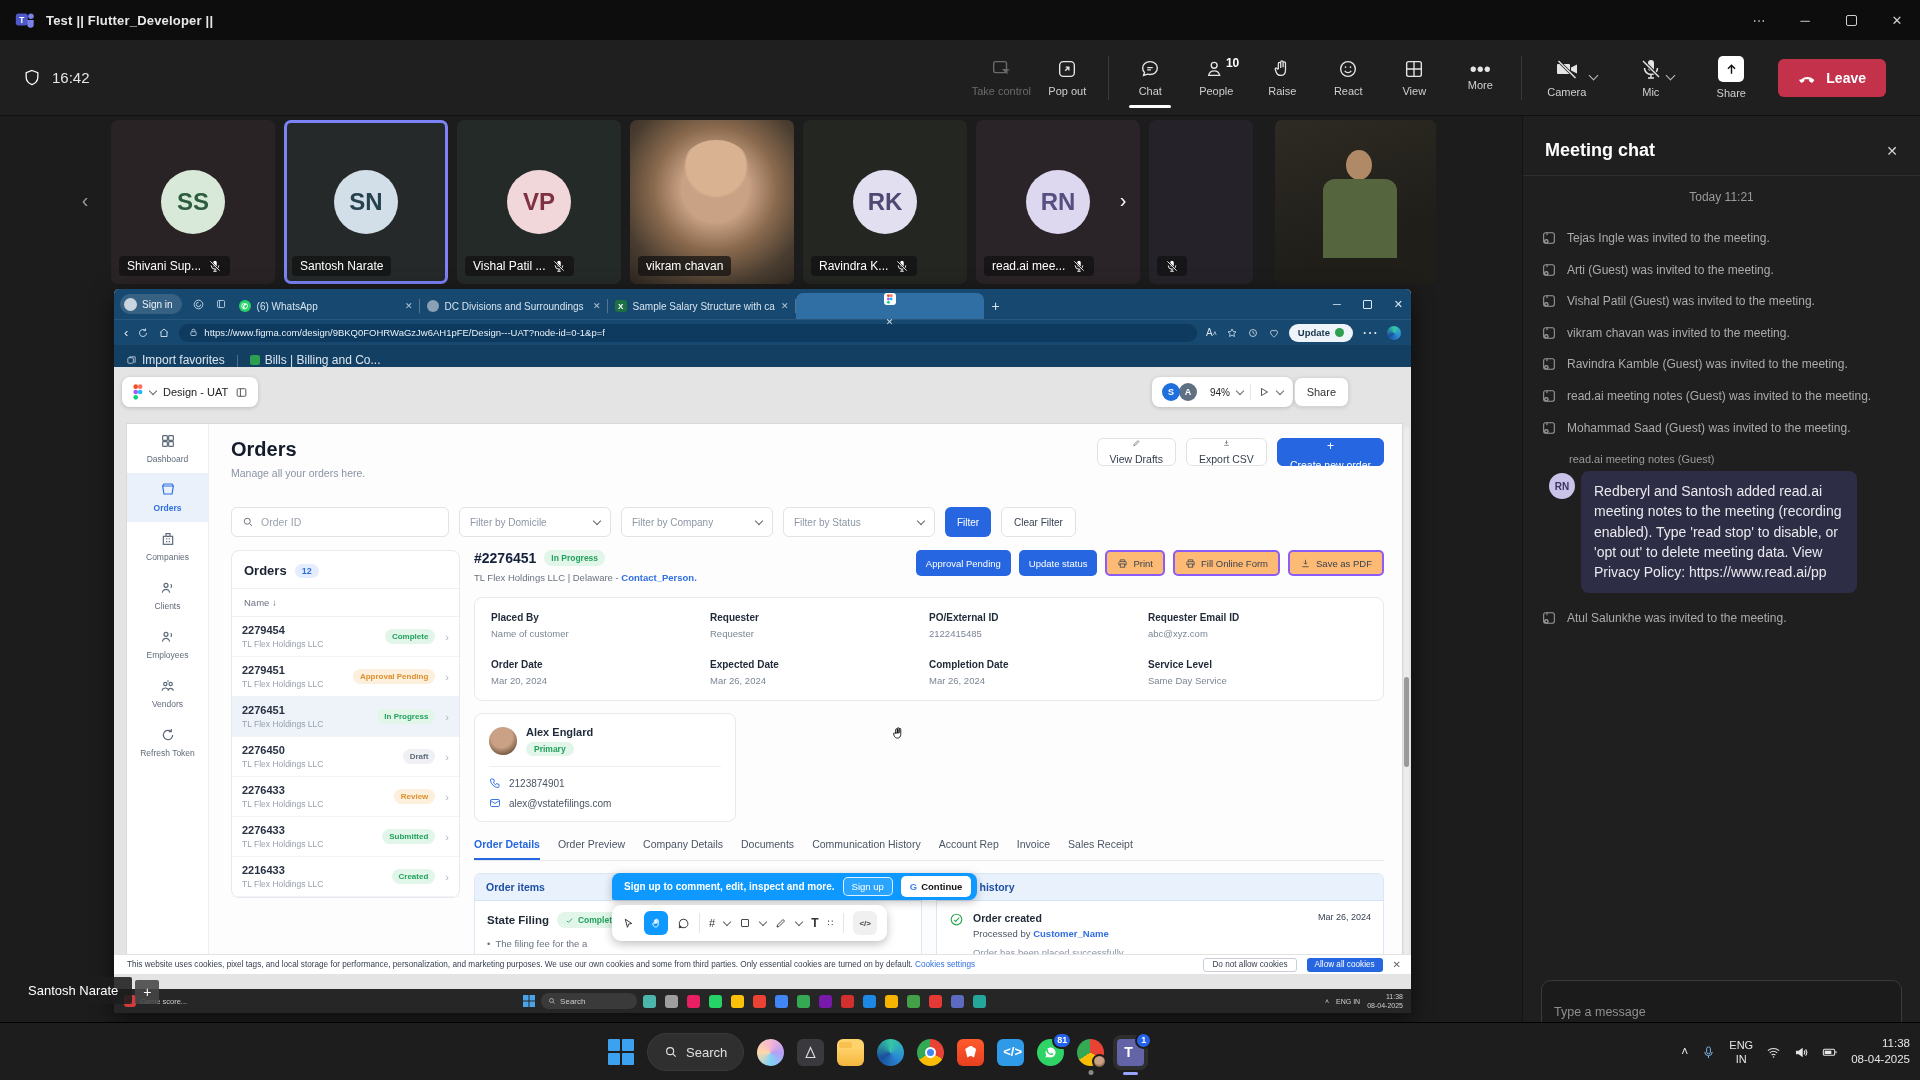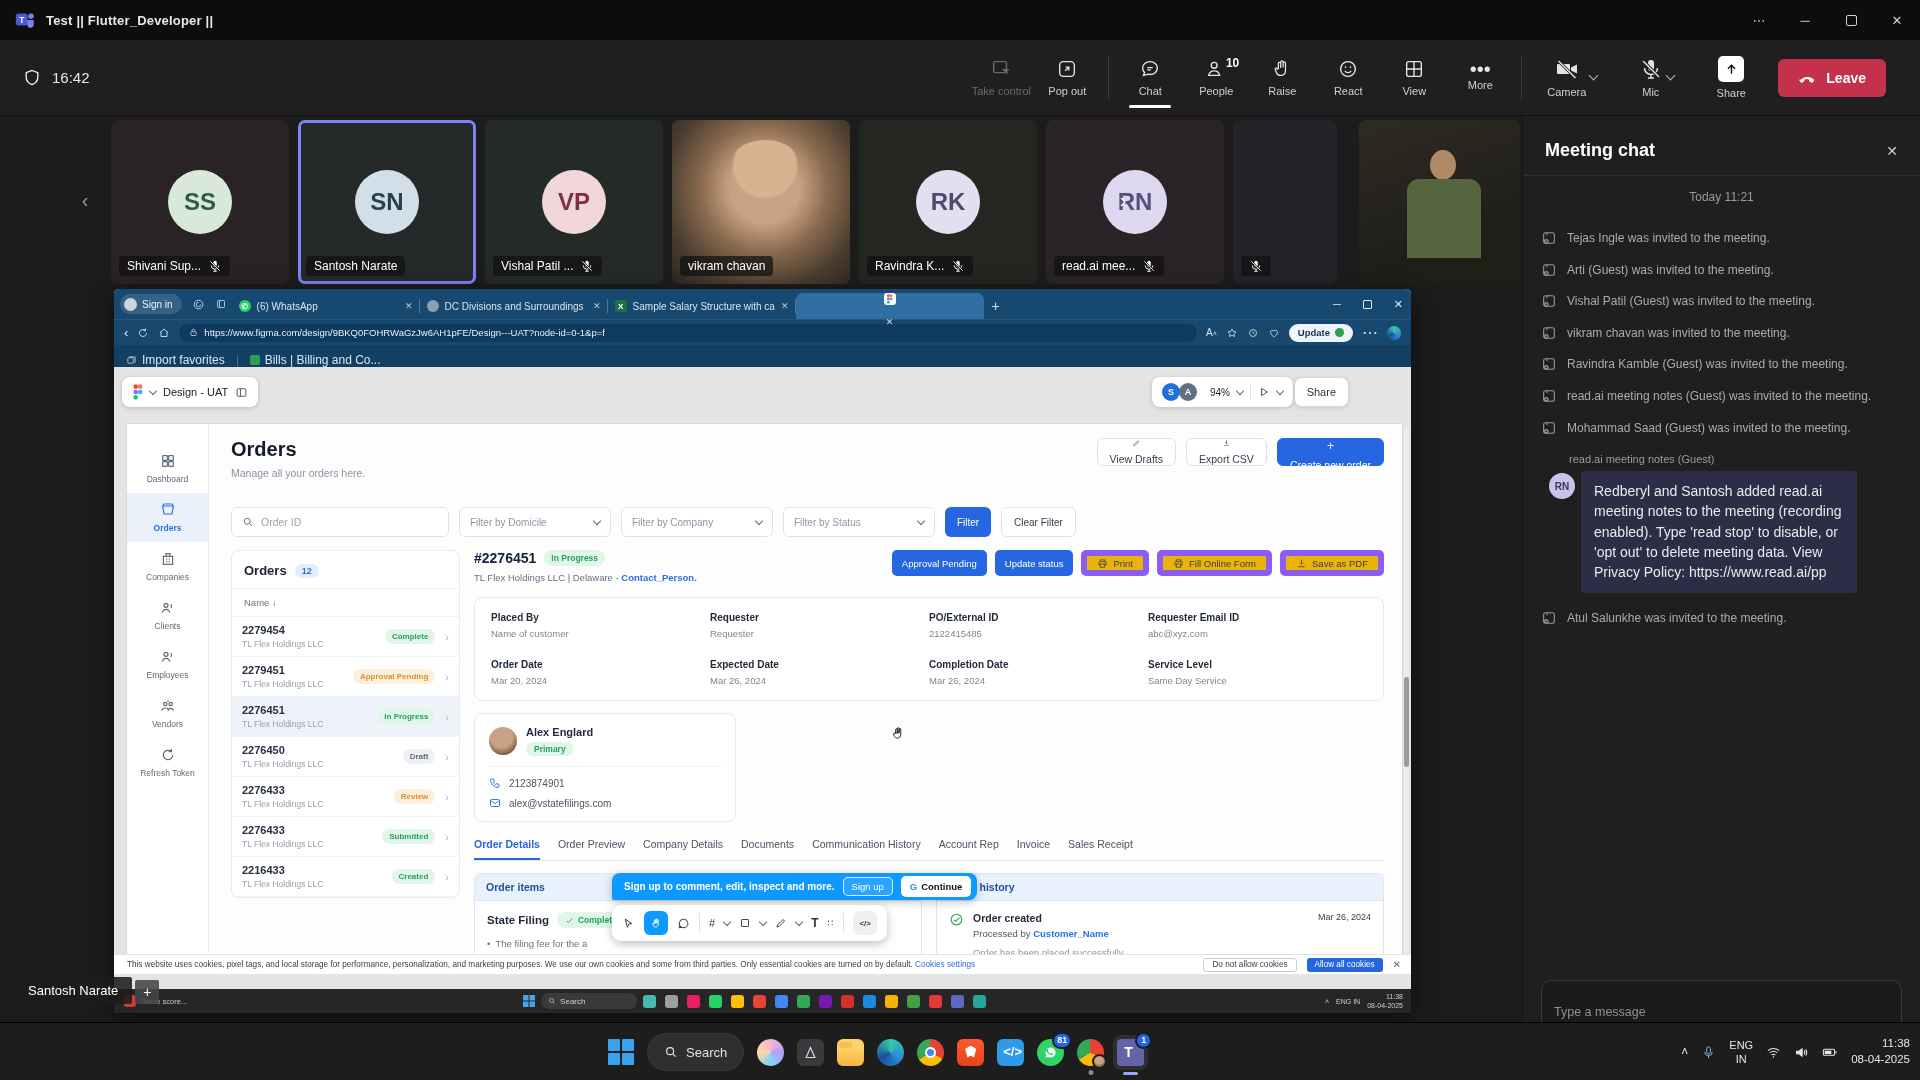--- a/index.html
+++ b/index.html
@@ -29,21 +29,21 @@
   .tb-div{width:1px;height:44px;background:#3a3a3a;margin:0 8px;}
   .ctrl-wide{width:84px;flex-direction:row;gap:4px;}
   .ctrl-wide .col{display:flex;flex-direction:column;align-items:center;gap:5px;}
   .chev{width:7px;height:7px;border-right:1.6px solid #bdbdbd;border-bottom:1.6px solid #bdbdbd;transform:rotate(45deg);margin-top:-4px;}
   .share-ic{width:26px;height:26px;background:#fff;border-radius:5px;display:flex;align-items:center;justify-content:center;color:#111;}
   .leave-btn{margin-left:14px;height:38px;padding:0 20px;background:#c4314b;border-radius:6px;display:flex;align-items:center;gap:9px;color:#fff;font-size:14px;font-weight:bold;}
 
   
   .stage{position:absolute;left:0;top:116px;width:1920px;height:906px;background:#1c1c1c;}
   .tiles{position:absolute;left:111px;top:4px;display:flex;gap:9px;}
-  .tile{width:178px;height:164px;border-radius:7px;position:relative;overflow:hidden;flex:none;}
+  .tile{width:164px;height:164px;border-radius:7px;position:relative;overflow:hidden;flex:none;}
   .tile.active{outline:3px solid #7b83f7;outline-offset:-3px;}
   .tile.partial{width:104px;}
   .tile.spot{width:161px;margin-left:13px;}
   .avatar{position:absolute;left:50%;top:50%;transform:translate(-50%,-50%);width:64px;height:64px;border-radius:50%;
     display:flex;align-items:center;justify-content:center;font-size:24px;font-weight:bold;}
   .namepill{position:absolute;left:8px;bottom:8px;background:rgba(16,16,16,.72);border-radius:4px;padding:3px 8px;
     display:flex;align-items:center;gap:7px;color:#fff;font-size:12px;max-width:146px;white-space:nowrap;}
   .namepill .mic svg{width:14px;height:14px;}
   .scroll-chev{position:absolute;top:64px;width:26px;height:40px;display:flex;align-items:center;justify-content:center;color:#9a9a9a;font-size:20px;}
   .photo-v{position:absolute;inset:0;background:radial-gradient(circle at 52% 42%,#c9a184 0 26%,#8a6a4e 48%,#4a3d30 75%,#2c2620);}
@@ -88,21 +88,21 @@
   .fpr{right:118px;top:10px;}
   .share-btn-fig{position:absolute;right:62px;top:10px;height:30px;background:#fff;border:1px solid #d7d7d7;border-radius:8px;
     display:flex;align-items:center;padding:0 12px;font-size:11px;color:#333;box-shadow:0 1px 4px rgba(0,0,0,.12);}
   .chev-d{width:6px;height:6px;border-right:1.4px solid #666;border-bottom:1.4px solid #666;transform:rotate(45deg);margin-top:-3px;}
   .av18{width:18px;height:18px;border-radius:50%;color:#fff;font-size:9px;font-weight:bold;display:flex;align-items:center;justify-content:center;}
   .logo-frag{position:absolute;left:118px;top:2px;display:flex;gap:2px;align-items:flex-end;height:26px;}
   .logo-frag i{display:block;width:4px;border-radius:1px;}
 
   
   .frame{position:absolute;left:12px;top:56px;width:1277px;height:549px;background:#fff;border:1px solid #d9d9d9;display:flex;overflow:hidden;}
-  .sb{width:82px;background:#fff;border-right:1px solid #eceff2;padding-top:20px;flex:none;}
+  .sb{width:82px;background:#fff;border-right:1px solid #eceff2;padding-top:0;flex:none;}
   .sb-item{display:flex;flex-direction:column;align-items:center;gap:5px;padding:9px 2px;color:#5f6b7a;font-size:8.5px;}
   .sb-item svg{width:16px;height:16px;}
   .sb-item.active{background:#eaf1fb;color:#2f6fe0;font-weight:bold;}
   .main{flex:1;padding:14px 18px 0 22px;position:relative;min-width:0;background:#fdfdfe;}
   .row1{display:flex;align-items:flex-start;}
   .h1{font-size:20px;font-weight:bold;color:#141c2b;}
   .sub{font-size:10.5px;color:#8a94a3;margin-top:6px;}
   .actbtns{margin-left:auto;display:flex;gap:10px;}
   .btn{height:28px;border-radius:6px;display:flex;align-items:center;gap:6px;padding:0 12px;font-size:10.5px;white-space:nowrap;flex-direction:column;}
   .btn.white{background:#fff;border:1px solid #dfe3e8;color:#374151;}
@@ -129,21 +129,21 @@
   .b-grey{background:#eef0f3;color:#5f6b7a;}
   .ochv{color:#aab2bd;font-size:11px;margin-left:6px;}
   .detail{flex:1;min-width:0;}
   .d-head{display:flex;align-items:flex-start;}
   .d-no{font-size:14px;font-weight:bold;color:#15203a;display:flex;align-items:center;gap:8px;}
   .d-line{font-size:9.5px;color:#6b7280;margin-top:6px;}
   .d-line a{color:#2f6fe0;text-decoration:none;font-weight:bold;}
   .d-btns{margin-left:auto;display:flex;gap:8px;}
   .dbtn{height:26px;border-radius:5px;font-size:9.5px;display:flex;align-items:center;gap:5px;padding:0 10px;white-space:nowrap;}
   .dbtn.blue{background:#2666e0;color:#fff;}
-  .dbtn.white{background:#eab308;border:6px solid #8b5cf6;color:#374151;}
+  .dbtn.white{background:#fdba74;border:2px solid #8b5cf6;color:#374151;}
   .inforow{display:flex;gap:12px;margin-top:14px;flex-direction:column;}
   .fieldscard{flex:1;border:1px solid #e6e9ee;border-radius:8px;padding:14px 16px;display:grid;grid-template-columns:repeat(4,1fr);row-gap:20px;background:#fff;}
   .fl{font-size:10px;font-weight:bold;color:#1f2937;}
   .fv{font-size:9.5px;color:#7b8694;margin-top:5px;}
   .repcard{width:262px;border:1px solid #e6e9ee;border-radius:8px;padding:12px 14px;flex:none;background:#fff;}
   .rep-top{display:flex;align-items:center;gap:9px;}
   .rep-av{width:28px;height:28px;border-radius:50%;background:radial-gradient(circle at 45% 35%,#caa184 0 45%,#6d513c 80%);}
   .rep-name{font-size:11px;font-weight:bold;color:#1f2937;}
   .rep-badge{display:inline-block;margin-top:4px;background:#e1f6e9;color:#23a15d;font-size:8.5px;font-weight:bold;border-radius:8px;padding:2px 8px;}
   .rep-div{height:1px;background:#eef0f3;margin:10px 0;}
@@ -215,21 +215,21 @@
   .cp-title{font-size:18px;font-weight:bold;color:#fff;}
   .cp-x{margin-left:auto;color:#d0d0d0;font-size:14px;}
   .cp-div{height:1px;background:#2e2e2e;}
   .cp-date{text-align:center;color:#9b9b9b;font-size:12px;margin:14px 0 4px;}
   .cp-msgs{padding:8px 18px 0;}
   .smsg{display:flex;gap:10px;margin-top:13px;color:#ababab;font-size:12px;line-height:1.55;}
   .smsg .mic-ic{flex:none;margin-top:1px;color:#9b9b9b;}
   .sender{margin:16px 0 6px 28px;color:#9b9b9b;font-size:11px;}
   .bub-row{display:flex;gap:6px;align-items:flex-start;padding-left:8px;}
   .rn-av{width:26px;height:26px;border-radius:50%;background:#c9c3ea;color:#3a3560;font-size:10px;font-weight:bold;display:flex;align-items:center;justify-content:center;flex:none;margin-top:2px;}
-  .bubble{background:#2d2d45;border-radius:3px;padding:10px 13px;color:#e9e9ee;font-size:14px;line-height:1.45;width:276px;}
+  .bubble{background:#2d2d45;border-radius:8px;padding:10px 13px;color:#e9e9ee;font-size:14px;line-height:1.45;width:276px;}
   .cp-input{position:absolute;left:18px;right:18px;bottom:16px;height:84px;border:1px solid #3a3a3a;border-radius:10px;background:#1b1b1b;padding:12px 12px 8px;}
   .cp-ph{color:#8f8f8f;font-size:12.5px;margin-top:12px;}
   .cp-tools{position:absolute;right:12px;bottom:10px;display:flex;align-items:center;gap:14px;color:#cfcfcf;}
   .cp-tools .tdiv{width:1px;height:18px;background:#3a3a3a;}
 
   
   .wtb{position:absolute;left:0;top:1022px;width:1920px;height:58px;background:#1d1d1d;border-top:1px solid #000;}
   .wtb-center{position:absolute;left:608px;top:0;height:58px;display:flex;align-items:center;gap:13px;}
   .tb-start{width:26px;height:26px;display:grid;grid-template-columns:12px 12px;grid-template-rows:12px 12px;gap:2px;}
   .tb-start i{background:#3ca2f0;border-radius:1px;}

